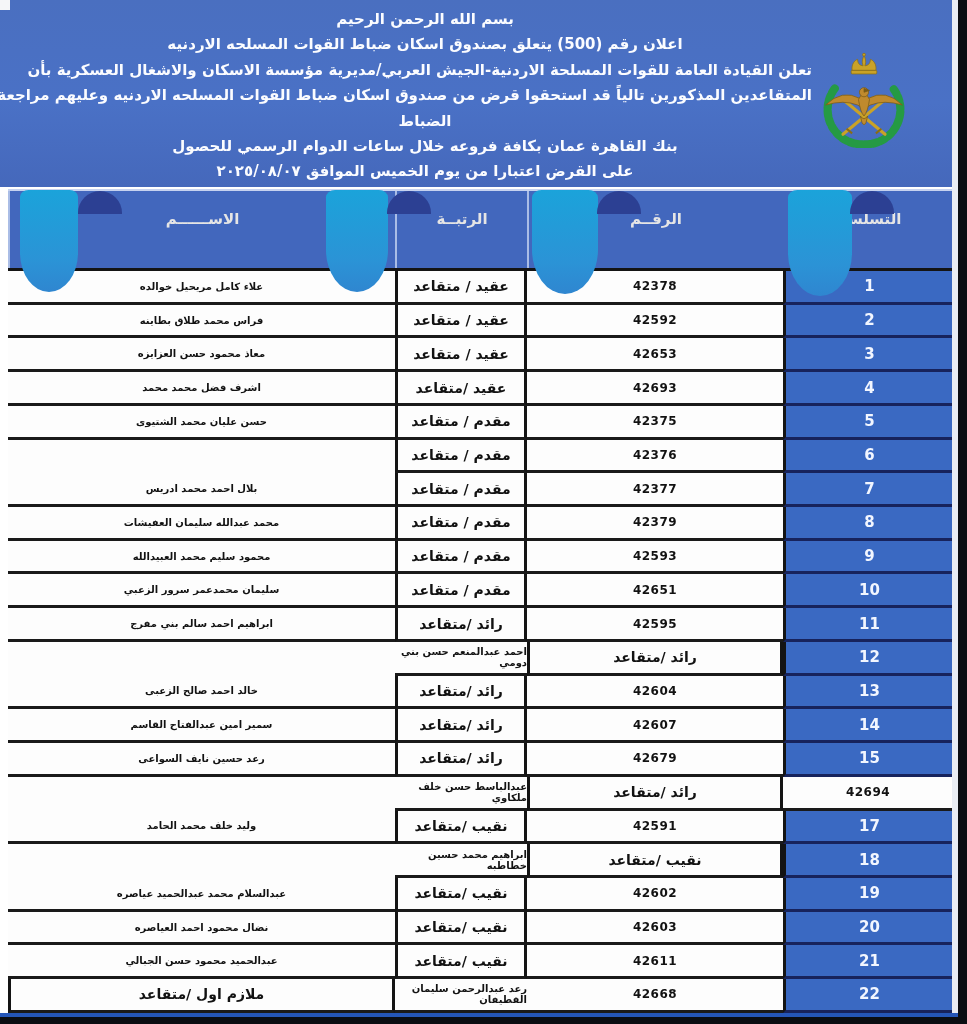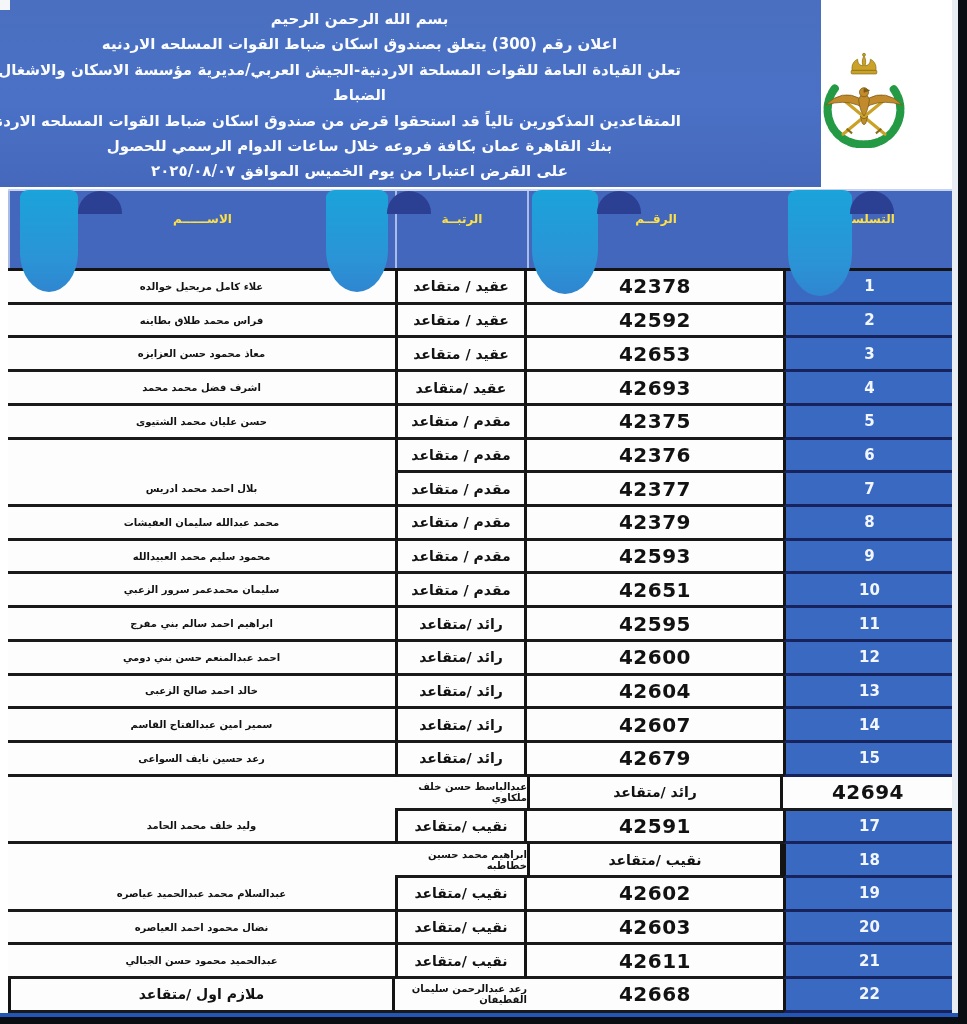--- a/index.html
+++ b/index.html
@@ -8,41 +8,41 @@
     background:#0a0d12;
     font-family:"DejaVu Sans","Liberation Sans",sans-serif;
   }
   .document{position:absolute;left:0;top:0;width:952px;height:1013px;background:#ffffff;}
   .edge-white-r{position:absolute;left:952px;top:0;width:6px;height:1013px;background:#e9edf4;}
   .bottom-accent{position:absolute;left:0;top:1013px;width:958px;height:4px;background:#2456b8;}
   .corner-white{position:absolute;left:0;top:0;width:10px;height:10px;background:#f5f6f8;z-index:5;}
 
   
   .banner{
-    position:absolute;left:0;top:0;width:821px;height:187px;
+    position:absolute;left:0;top:0;width:952px;height:187px;
     background:linear-gradient(180deg,#4a6fc0 0%,#4a71c6 55%,#4568bb 100%);
   }
   .banner-text{
     position:absolute;top:7px;right:140px;left:38px;
     direction:rtl;text-align:center;color:#fbfcff;font-weight:bold;
     font-size:15px;line-height:25.4px;white-space:nowrap;
   }
   .banner-line{letter-spacing:.2px;}
   .emblem{position:absolute;left:818px;top:52px;width:92px;height:96px;}
 
   
   .thead{
     position:absolute;left:8px;top:189px;width:945px;height:79px;
     background:#4267bd;display:grid;direction:rtl;
     grid-template-columns:170px 256px 132px 387px;
     border-top:2px solid #c6d2ef;box-sizing:border-box;
   }
   .th{
     display:flex;align-items:center;justify-content:center;
-    color:#fde047;font-weight:bold;font-size:12px;direction:rtl;
+    color:#e5e5e5;font-weight:bold;font-size:15px;direction:rtl;
     box-sizing:border-box;padding-bottom:22px;
   }
   .th-sep{border-left:2px solid #aabde6;}
 
   
   .pin-drop{
     position:absolute;z-index:4;
     background:linear-gradient(180deg,#1ba3da 0%,#2b93d6 70%,#2f86d0 100%);
     border-radius:10px 10px 34px 34px / 8px 8px 46px 46px;
   }
@@ -65,36 +65,36 @@
     display:flex;align-items:center;justify-content:center;
     box-sizing:border-box;background:#fdfdfd;
     border-bottom:3px solid #1a1a1a;
     color:#121212;font-weight:bold;
   }
   .td-serial{
     background:#3a69c2;color:#f2f6ff;font-size:15px;
     border-bottom:3px solid #17235c;
     border-left:3px solid #141414;
   }
-  .td-number{font-size:20px;letter-spacing:.5px;}
+  .td-number{font-size:12px;letter-spacing:.5px;}
   .td-rank{font-size:14px;direction:rtl;border-left:3px solid #141414;border-right:3px solid #141414;}
   .td-name{font-size:10px;direction:rtl;}
 </style>
 </head>
 <body>
 
 <div class="document">
 
   <div class="banner">
     <div class="banner-text">
       <div class="banner-line">بسم الله الرحمن الرحيم</div>
-      <div class="banner-line">اعلان رقم (300) يتعلق بصندوق اسكان ضباط القوات المسلحه الاردنيه</div>
+      <div class="banner-line">اعلان رقم (500) يتعلق بصندوق اسكان ضباط القوات المسلحه الاردنيه</div>
       <div class="banner-line">تعلن القيادة العامة للقوات المسلحة الاردنية-الجيش العربي/مديرية مؤسسة الاسكان والاشغال العسكرية بأن</div>
+      <div class="banner-line">المتقاعدين المذكورين تالياً قد استحقوا قرض من صندوق اسكان ضباط القوات المسلحه الاردنيه وعليهم مراجعة</div>
       <div class="banner-line">الضباط</div>
-      <div class="banner-line">المتقاعدين المذكورين تالياً قد استحقوا قرض من صندوق اسكان ضباط القوات المسلحه الاردنيه وعليهم مراجعة</div>
       <div class="banner-line">بنك القاهرة عمان بكافة فروعه  خلال ساعات الدوام الرسمي للحصول</div>
       <div class="banner-line">على القرض اعتبارا من  يوم الخميس الموافق ٢٠٢٥/٠٨/٠٧</div>
     </div>
 
     <svg class="emblem" viewBox="0 0 100 105" aria-hidden="true">
 
       <path d="M18,40 A38 38 0 0 0 50,101 A38 38 0 0 0 82,40" fill="none" stroke="#259a44" stroke-width="9" stroke-dasharray="5.5,3.2" stroke-linecap="round"></path>
 
       <g fill="#c9a227" stroke="#8a6d14" stroke-width="0.8">
         <rect x="36" y="20" width="28" height="4" rx="1"></rect>
@@ -209,21 +209,20 @@
 
   <div class="trow">
     <div class="td td-serial">11</div>
     <div class="td td-number">42595</div>
     <div class="td td-rank">رائد /متقاعد</div>
     <div class="td td-name">ابراهيم احمد سالم بني مفرج</div>
   </div>
 
   <div class="trow">
     <div class="td td-serial">12</div>
-    <div class="td td-number">42600</div>
     <div class="td td-rank">رائد /متقاعد</div>
     <div class="td td-name">احمد عبدالمنعم حسن بني دومي</div>
   </div>
 
   <div class="trow">
     <div class="td td-serial">13</div>
     <div class="td td-number">42604</div>
     <div class="td td-rank">رائد /متقاعد</div>
     <div class="td td-name">خالد احمد صالح الزعبى</div>
   </div>

